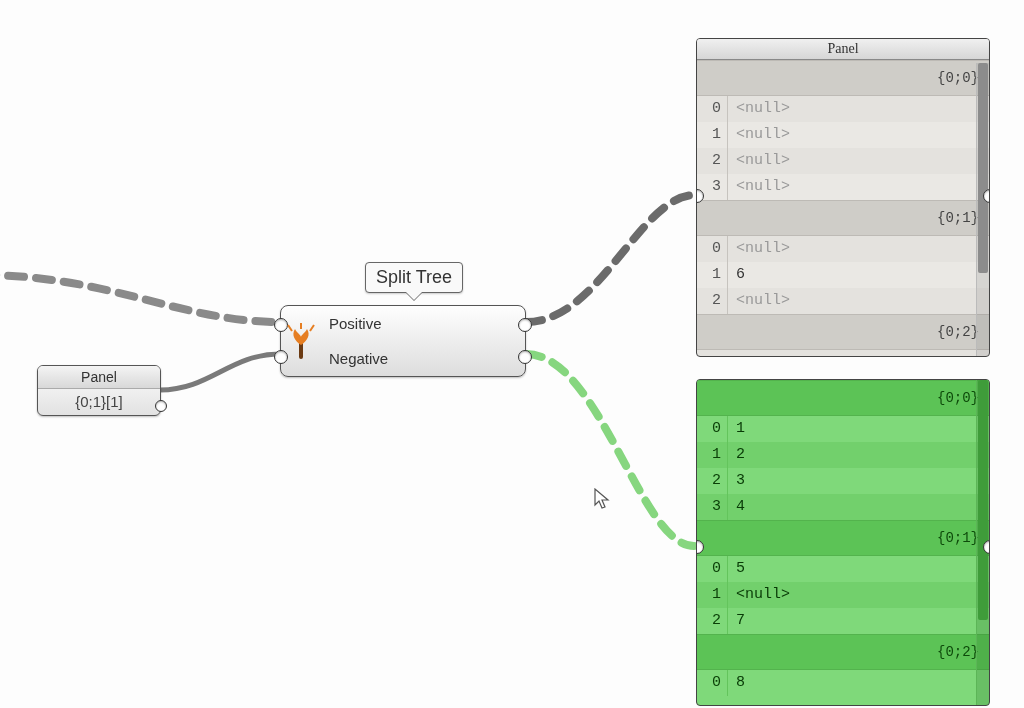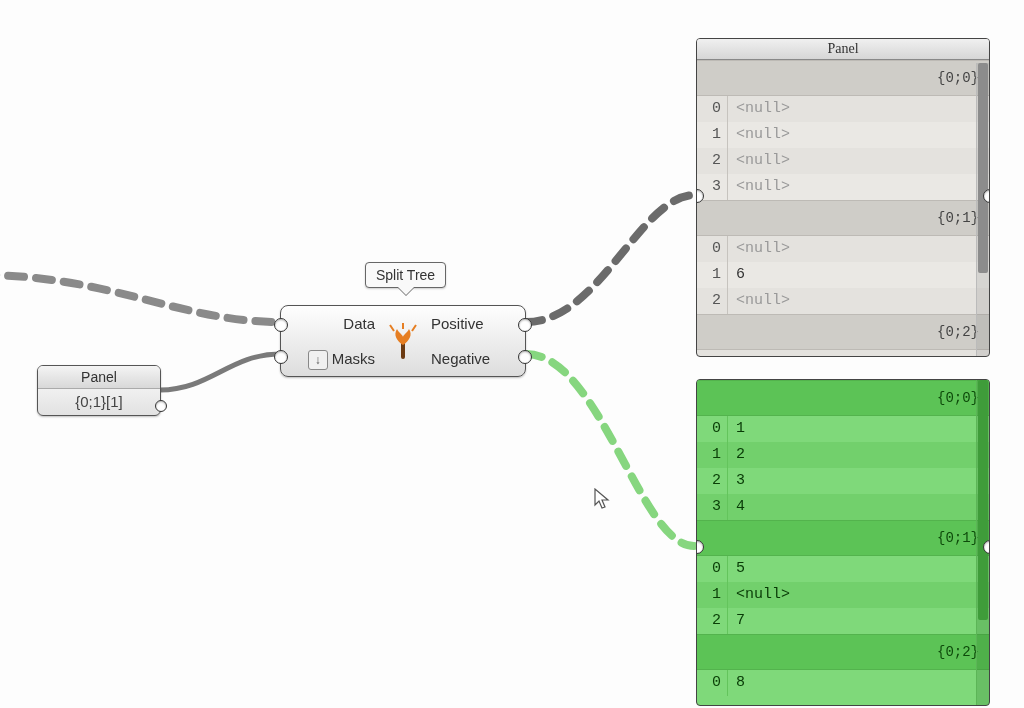--- a/index.html
+++ b/index.html
@@ -7,21 +7,21 @@
     .node-title { text-align: center; font-size: 14px; padding: 3px 6px; border-bottom: 1px solid #aaa; background: linear-gradient(#f4f4f4,#d8d8d8); border-top-left-radius: 5px; border-top-right-radius: 5px;}
     .node-body { font-size: 15px; padding: 4px 8px; text-align: center; color: #444; line-height: 18px; }
 
     
     .component { position: absolute; left: 280px; top: 305px; width: 244px; height: 70px; border: 1px solid #555; border-radius: 8px; background: linear-gradient(#fefefe,#ddd); box-shadow: 0 1px 2px rgba(0,0,0,.25); display: flex; align-items: center; }
     .comp-in, .comp-out { display: flex; flex-direction: column; justify-content: space-around; height: 100%; }
     .comp-in { padding: 0 8px 0 18px; text-align: right; flex:1; }
     .comp-out { padding: 0 18px 0 8px; text-align: left; flex:1; }
     .comp-label { font-size: 15px; color: #333; line-height: 28px; white-space: nowrap; }
     .comp-icon { width: 36px; height: 36px; margin: 0 2px; position: relative; }
-    .comp-tooltip { position: absolute; left: 365px; top: 262px; border: 1px solid #666; border-radius: 4px; background: #f9f9f9; padding: 4px 10px; font-size: 14px; box-shadow: 0 1px 2px rgba(0,0,0,.2); }
+    .comp-tooltip { position: absolute; left: 365px; top: 262px; border: 1px solid #666; border-radius: 4px; background: #f9f9f9; padding: 4px 10px; font-size: 18px; box-shadow: 0 1px 2px rgba(0,0,0,.2); }
     .comp-tooltip:after { content:''; position:absolute; bottom:-8px; left:50%; transform:translateX(-50%); border:8px solid transparent; border-top-color:#f9f9f9; border-bottom:none;}
     .comp-tooltip:before { content:''; position:absolute; bottom:-9px; left:50%; transform:translateX(-50%); border:8px solid transparent; border-top-color:#666; border-bottom:none;}
     .grip { position:absolute; width:10px; height:10px; border:1px solid #333; border-radius:50%; background:#fff; box-shadow: inset 0 1px 2px rgba(0,0,0,.3); }
     .grip.big { width:12px; height:12px; }
 
     .down-arrow-box { display:inline-flex; width:18px; height:18px; border:1px solid #888; border-radius:3px; align-items:center; justify-content:center; font-size:12px; vertical-align:middle; margin-right:4px; background:#f0f0f0; color:#555;}
 
     
     .panel { position:absolute; border:1px solid #444; border-radius:4px; font-family: Consolas, "Courier New", monospace; font-size:15px; overflow:hidden; }
     .panel.gray { background: #e4e2de; }
@@ -71,26 +71,20 @@
 </div>
 
 <div class="comp-tooltip">Split Tree</div>
 
 <div class="component">
   <div class="grip big" style="left:-7px; top:12px;"></div>
   <div class="grip big" style="left:-7px; bottom:12px;"></div>
   <div class="grip big" style="right:-7px; top:12px;"></div>
   <div class="grip big" style="right:-7px; bottom:12px;"></div>
 
-  <div class="comp-in">
-    <span class="comp-label">Data</span>
-    <span class="comp-label">
-      <span class="down-arrow-box">↓</span><span>Masks</span>
-    </span>
-  </div>
   <div class="comp-icon">
     <svg viewBox="0 0 36 36" width="36" height="36">
       <path d="M18 34 L18 20" stroke="#6b3a12" stroke-width="4" stroke-linecap="round"></path>
       <path d="M18 22 C12 18 8 12 12 6 C14 10 18 12 18 14 C18 12 22 10 24 6 C28 12 24 18 18 22Z" fill="#e67e22"></path>
       <path d="M9 8 L5 2 M27 8 L31 2 M18 6 L18 0" stroke="#e67e22" stroke-width="2"></path>
     </svg>
   </div>
   <div class="comp-out">
     <span class="comp-label">Positive</span>
     <span class="comp-label">Negative</span>

